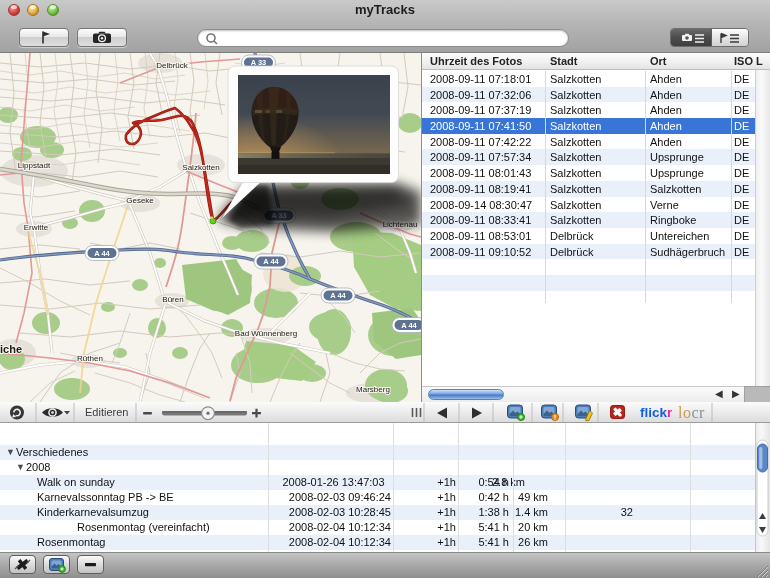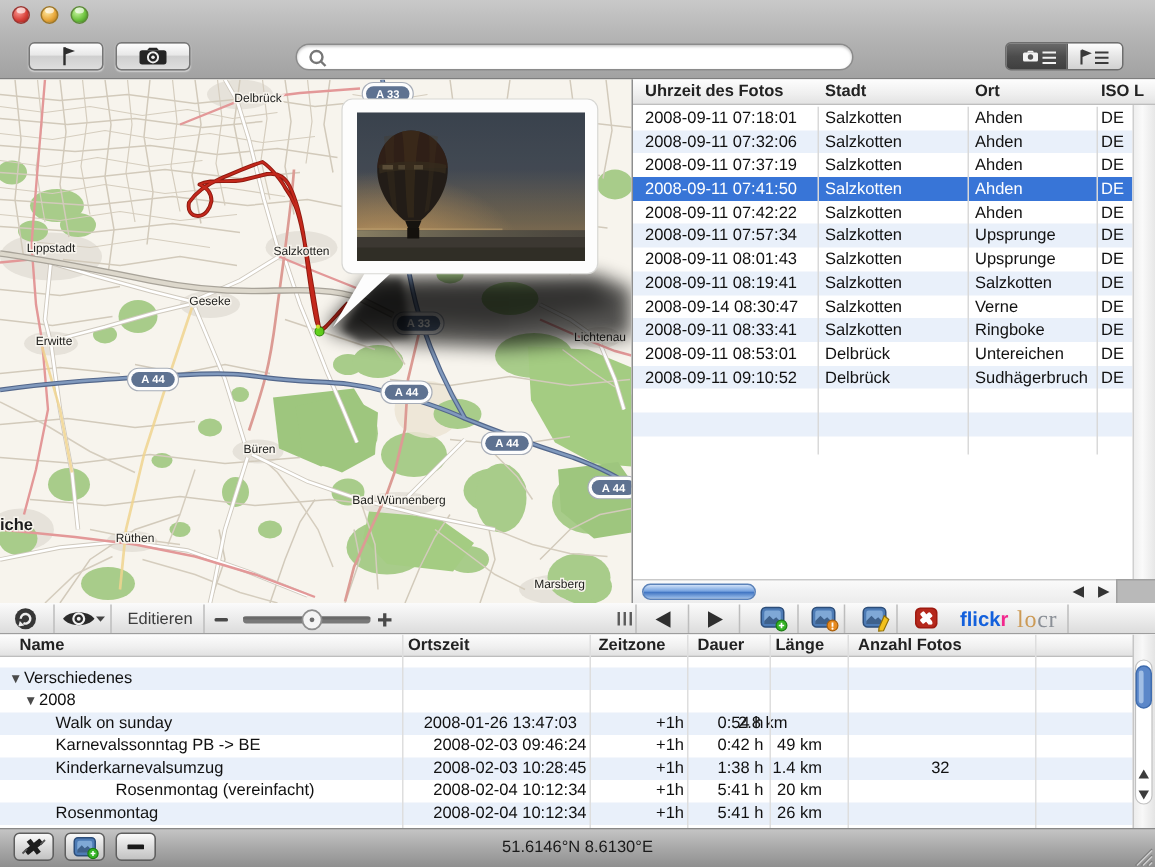--- a/index.html
+++ b/index.html
@@ -61,20 +61,21 @@
 #coords{position:absolute;top:6px;left:0;width:770px;text-align:center;font-size:11px;color:#1a1a1a;}
 </style>
 </head>
 <body>
 <div id="win">
 
   <div id="header">
     <div class="tl" id="tl-r"></div>
       <div class="tl" id="tl-y"></div>
       <div class="tl" id="tl-g"></div>
+    <div id="title">myTracks</div>
     <div class="tbbtn" id="btn-flag">
         <svg width="48" height="17" viewBox="0 0 48 17" style="position:absolute;left:0;top:0;">
           <path d="M23,2.5 L23,14.5" stroke="#2d2d2d" stroke-width="1.6"></path>
           <path d="M23,2.5 L30,5 L23,7.5 Z" fill="#2d2d2d"></path>
         </svg>
       </div>
     <div class="tbbtn" id="btn-cam">
         <svg width="48" height="17" viewBox="0 0 48 17" style="position:absolute;left:0;top:0;">
           <rect x="15" y="4.5" width="18" height="9.5" rx="1.8" fill="#252525"></rect>
           <path d="M20,4.5 L21.5,2.8 L26.5,2.8 L28,4.5 Z" fill="#252525"></path>
@@ -509,28 +510,20 @@
         <rect x="611" y="4" width="13" height="12" rx="3" fill="#b5281c"></rect>
         <rect x="613.2" y="8.2" width="8.6" height="3.6" rx="0.8" fill="#ffffff" transform="rotate(-40 617.5 10)"></rect>
         <rect x="615.9" y="5.2" width="3.2" height="9.6" rx="0.8" fill="#ffffff" transform="rotate(-40 617.5 10)"></rect>
         <circle cx="620.6" cy="13.4" r="1.1" fill="#ffffff"></circle>
         <text x="640" y="15" font-family="Liberation Sans,sans-serif" font-size="13.5" font-weight="bold"><tspan fill="#1360dc">flick</tspan><tspan fill="#f2288e">r</tspan></text>
         <text x="678" y="16" font-family="Liberation Serif,serif" font-size="16" letter-spacing="0.5"><tspan fill="#cc9a55">lo</tspan><tspan fill="#8b9097">cr</tspan></text>
       </svg>
     </div>
 
   <div id="ttab">
-    <div class="hdr">
-      <span style="left:13px;">Name</span>
-        <span style="left:272px;">Ortszeit</span>
-      <span style="left:399px;">Zeitzone</span>
-        <span style="left:465px;">Dauer</span>
-      <span style="left:517px;">Länge</span>
-        <span style="left:572px;">Anzahl Fotos</span>
-    </div>
     <div id="tbody">
       <div class="trow alt" style="top:22px;">
           <span style="left:6px;font-size:9px;color:#4a4a4a;top:2px;">▼</span>
           <span style="left:16px;">Verschiedenes</span>
         </div>
       <div class="trow" style="top:37px;">
           <span style="left:16px;font-size:9px;color:#4a4a4a;top:2px;">▼</span>
           <span style="left:26px;">2008</span>
         </div>
       <div class="trow alt" style="top:52px;">
@@ -620,15 +613,14 @@
           <line x1="4" y1="15" x2="15" y2="4"></line>
           <line x1="8" y1="15" x2="15" y2="8"></line>
           <line x1="12" y1="15" x2="15" y2="12"></line>
         </g>
         <g stroke="#cfcfcf" stroke-width="1">
           <line x1="5" y1="15" x2="15" y2="5"></line>
           <line x1="9" y1="15" x2="15" y2="9"></line>
           <line x1="13" y1="15" x2="15" y2="13"></line>
         </g>
       </svg>
-      <div id="coords">51.6146°N 8.6130°E</div>
   </div>
 </div>
 
 </body></html>

